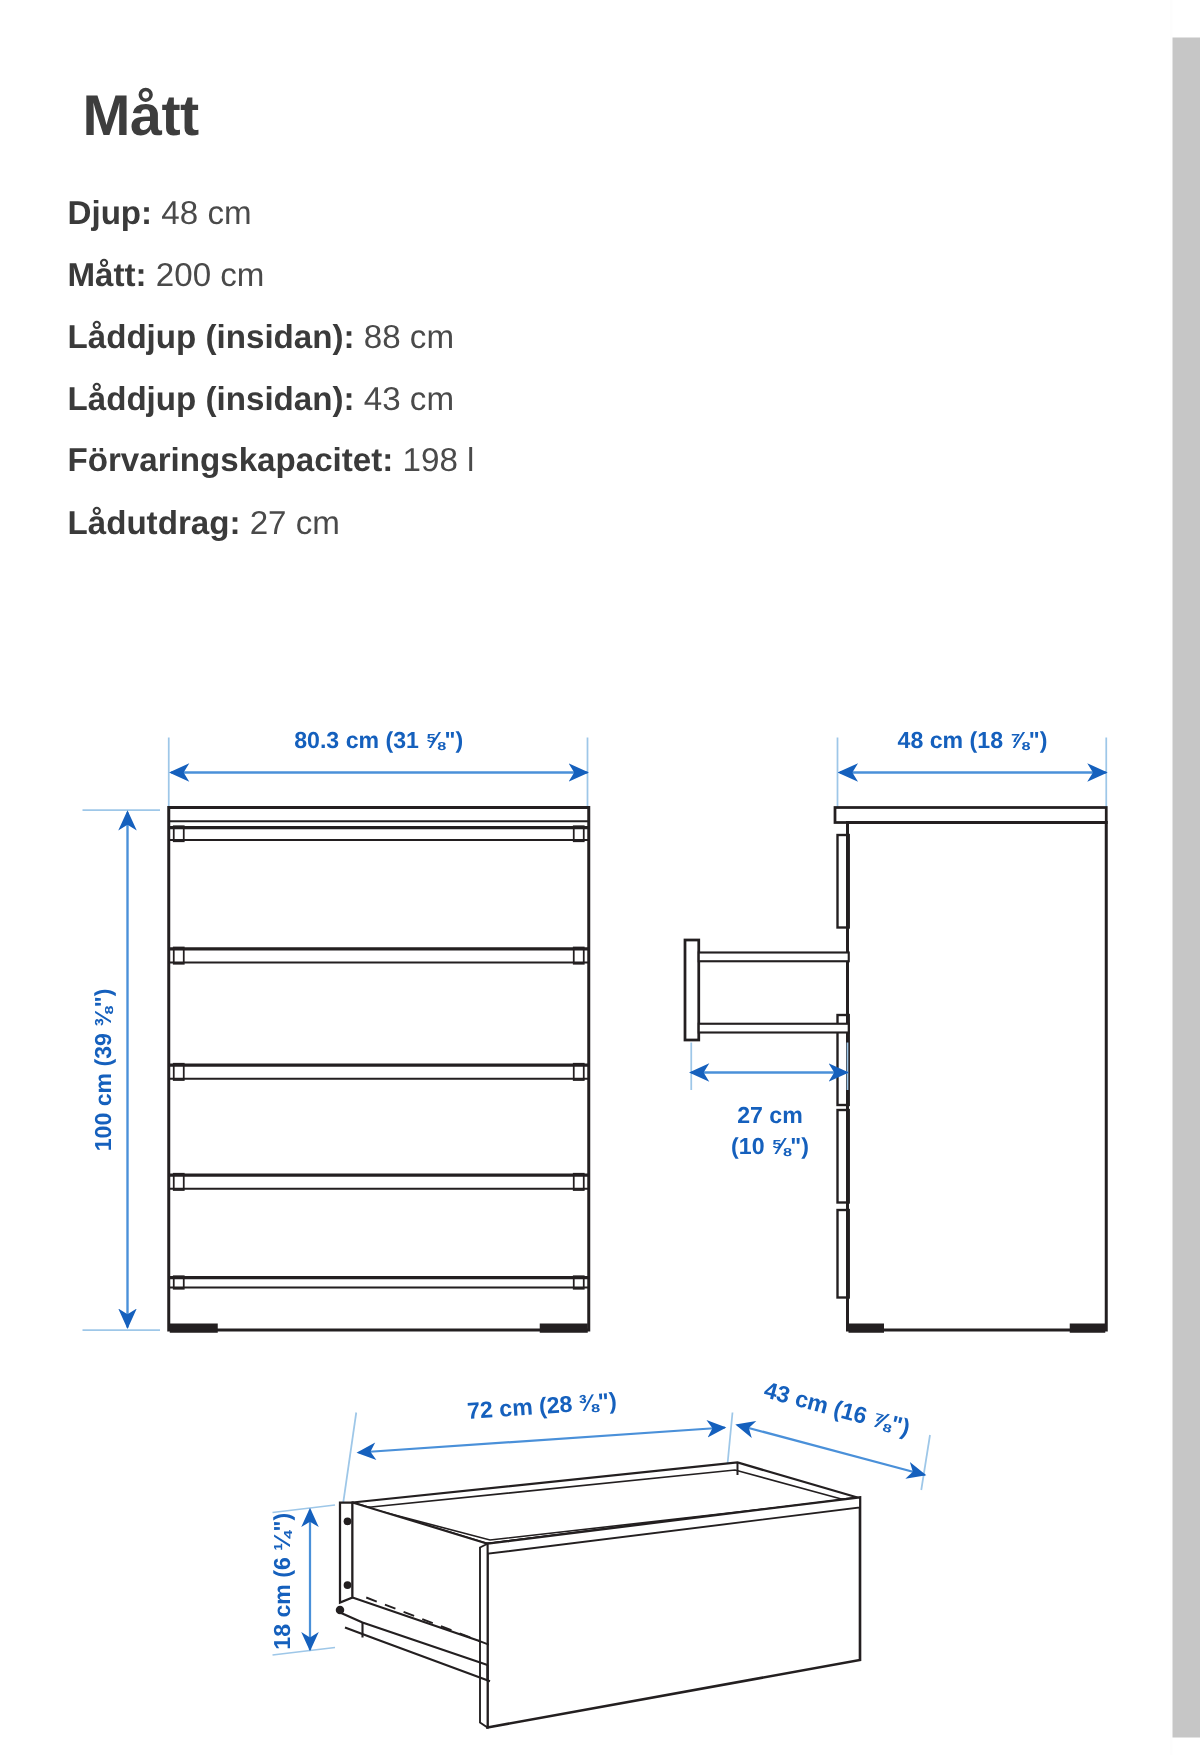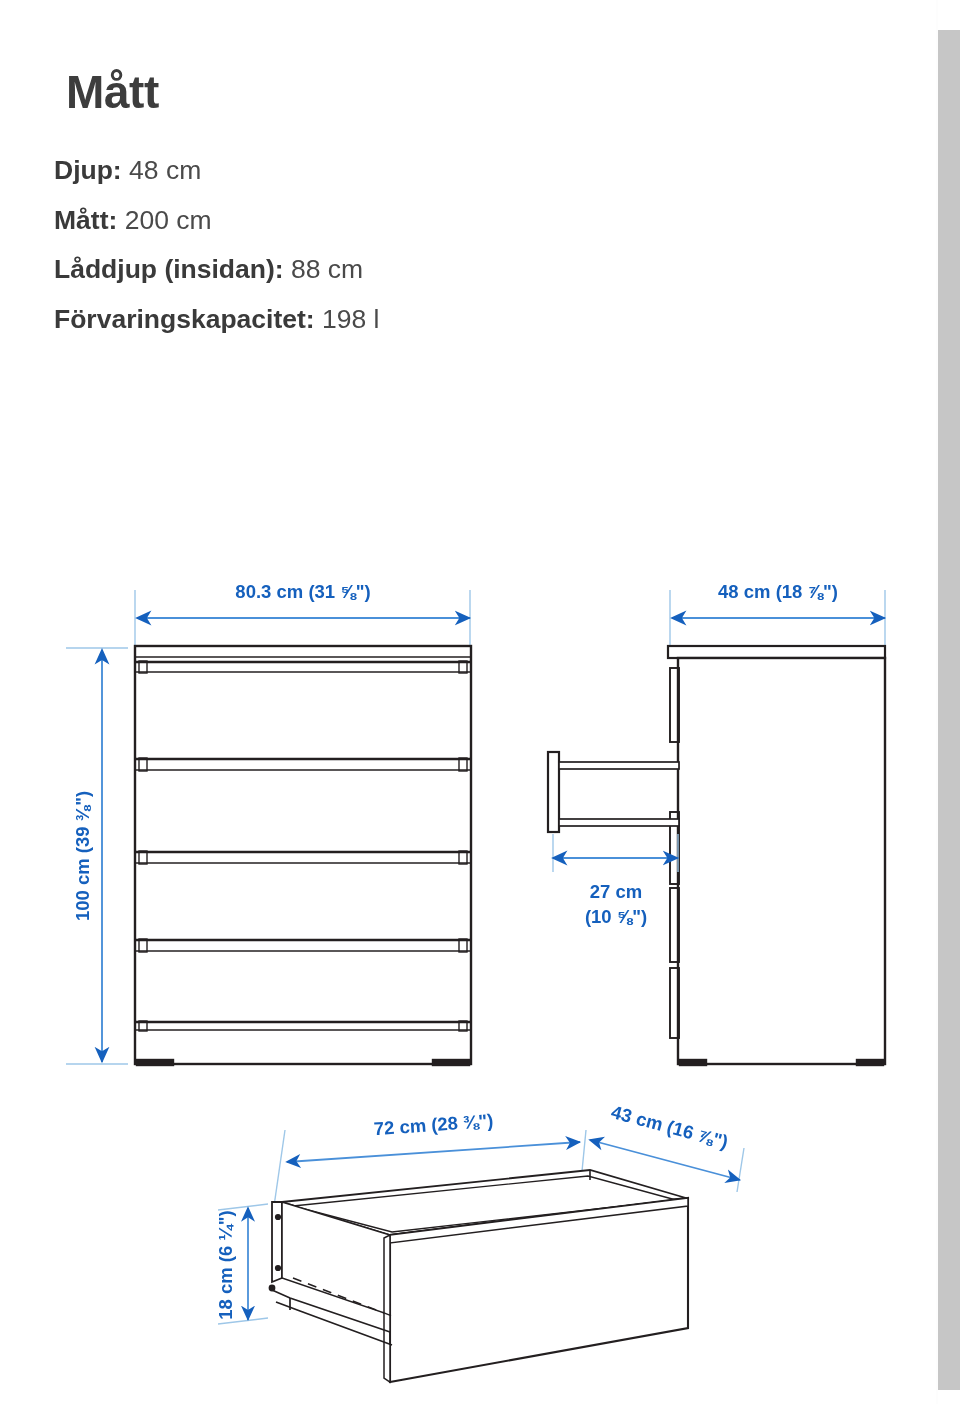--- a/index.html
+++ b/index.html
@@ -101,22 +101,30 @@
     </div>
     <div class="spec-row">
       <span class="spec-label">Mått:</span>
       <span class="spec-value">200 cm</span>
     </div>
     <div class="spec-row">
       <span class="spec-label">Låddjup (insidan):</span>
       <span class="spec-value">88 cm</span>
     </div>
     <div class="spec-row">
+      <span class="spec-label">Låddjup (insidan):</span>
+      <span class="spec-value">43 cm</span>
+    </div>
+    <div class="spec-row">
       <span class="spec-label">Förvaringskapacitet:</span>
       <span class="spec-value">198 l</span>
+    </div>
+    <div class="spec-row">
+      <span class="spec-label">Lådutdrag:</span>
+      <span class="spec-value">27 cm</span>
     </div>
   </div>
 
   <div class="drawing" style="top:520px;">
     <svg width="936" height="880" viewBox="0 0 936 880" xmlns="http://www.w3.org/2000/svg">
       <defs>
         <marker id="arrR" markerWidth="9" markerHeight="9" refX="8" refY="4.5" orient="auto">
           <path d="M0,0.6 L8.6,4.5 L0,8.4 L2.4,4.5 Z" fill="#1560bd"></path>
         </marker>
         <marker id="arrL" markerWidth="9" markerHeight="9" refX="1" markerUnits="strokeWidth" refY="4.5" orient="auto">

